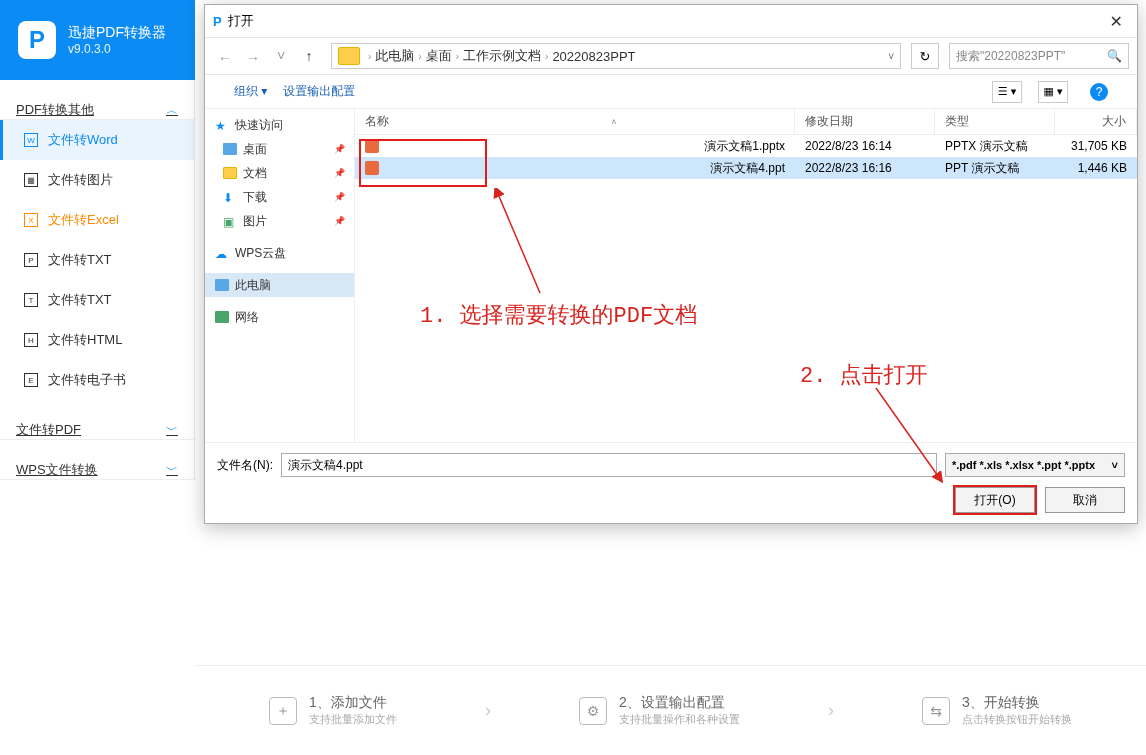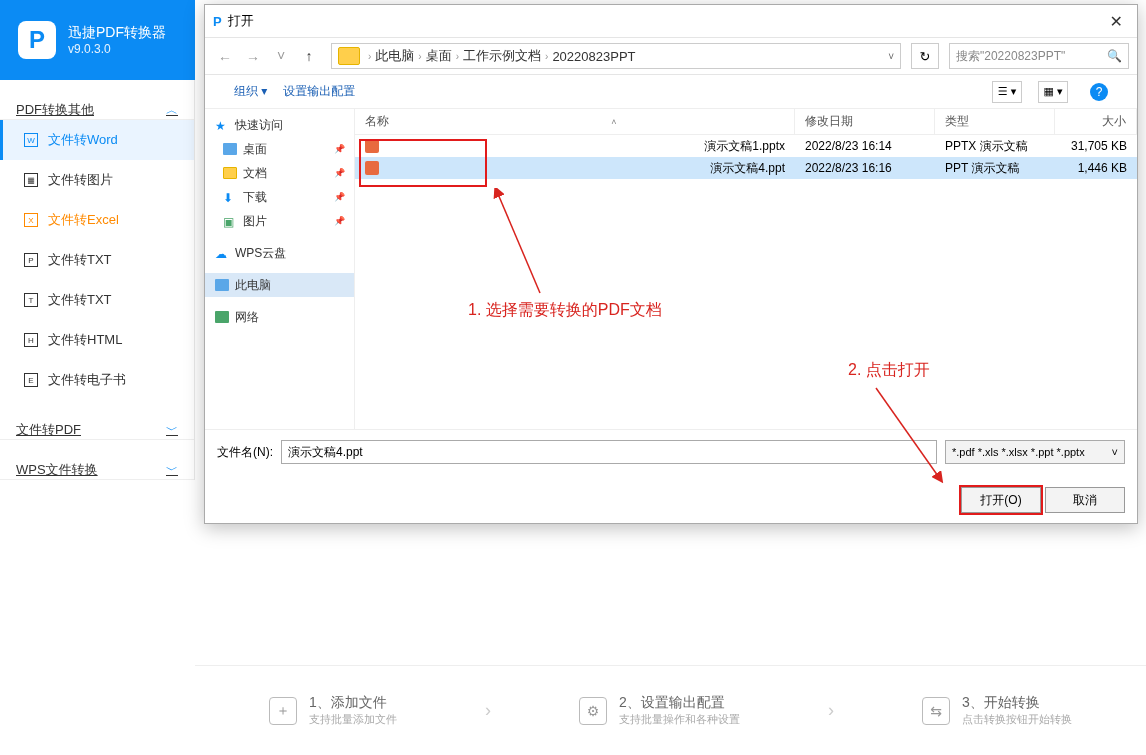--- a/index.html
+++ b/index.html
@@ -75,26 +75,26 @@
 .list-row { display: flex; height: 22px; font-size: 12px; color: #000000; align-items: center; }
 .list-row.selected { background: #cde6fb; }
 .list-row > div { padding: 2px 10px; }
 .ppt-ico { width: 14px; height: 14px; background: #e86a3f; border-radius: 2px; display: inline-block; margin-right: 6px; vertical-align: middle; }
 .redbox { position: absolute; border: 2px solid #e21b1b; pointer-events: none; }
 
 .dlg-footer { border-top: 1px solid #eee; padding: 10px 12px; display: flex; flex-direction: column; gap: 10px; font-size: 12px; }
 .fn-row { display: flex; align-items: center; gap: 8px; }
 .fn-row label { white-space: nowrap; }
 .fn-input { flex: 1; height: 24px; border: 1px solid #aaa; padding: 0 6px; font-size: 12px; }
-.fn-filter { width: 180px; height: 24px; border: 1px solid #aaa; padding: 0 6px; font-size: 11px; background: #f3f3f3; display:flex; align-items:center; justify-content:space-between; }
-.btn-row { display: flex; justify-content: flex-end; gap: 4px; margin-top: 13px; }
+.fn-filter { width: 180px; height: 24px; border: 1px solid #aaa; padding: 0 6px; font-size: 11px; background: #f3f3f3; display:flex; align-items:center; justify-content:space-between;font-weight:bold; }
+.btn-row { display: flex; justify-content: flex-end; gap: 10px; }
 .dlg-btn { width: 80px; height: 26px; border: 1px solid #999; background: #f3f3f3; font-size: 12px; cursor: pointer; }
 .dlg-btn.primary { outline: 2px solid #e21b1b; }
 
-.annot { position: absolute; color: #d8241f; font-family: Liberation Sans, sans-serif; font-size: 16px; pointer-events: none; margin-left: 48px; }
+.annot { position: absolute; color: #d8241f; font-family: Liberation Mono, monospace; font-size: 22px; pointer-events: none; }
 svg.arrow { position: absolute; pointer-events: none; }
 </style>
 </head>
 <body>
 
 <div class="app-header">
   <div class="app-logo">P</div>
   <div>
     <div class="app-title">迅捷PDF转换器</div>
     <div class="app-version">v9.0.3.0</div>

